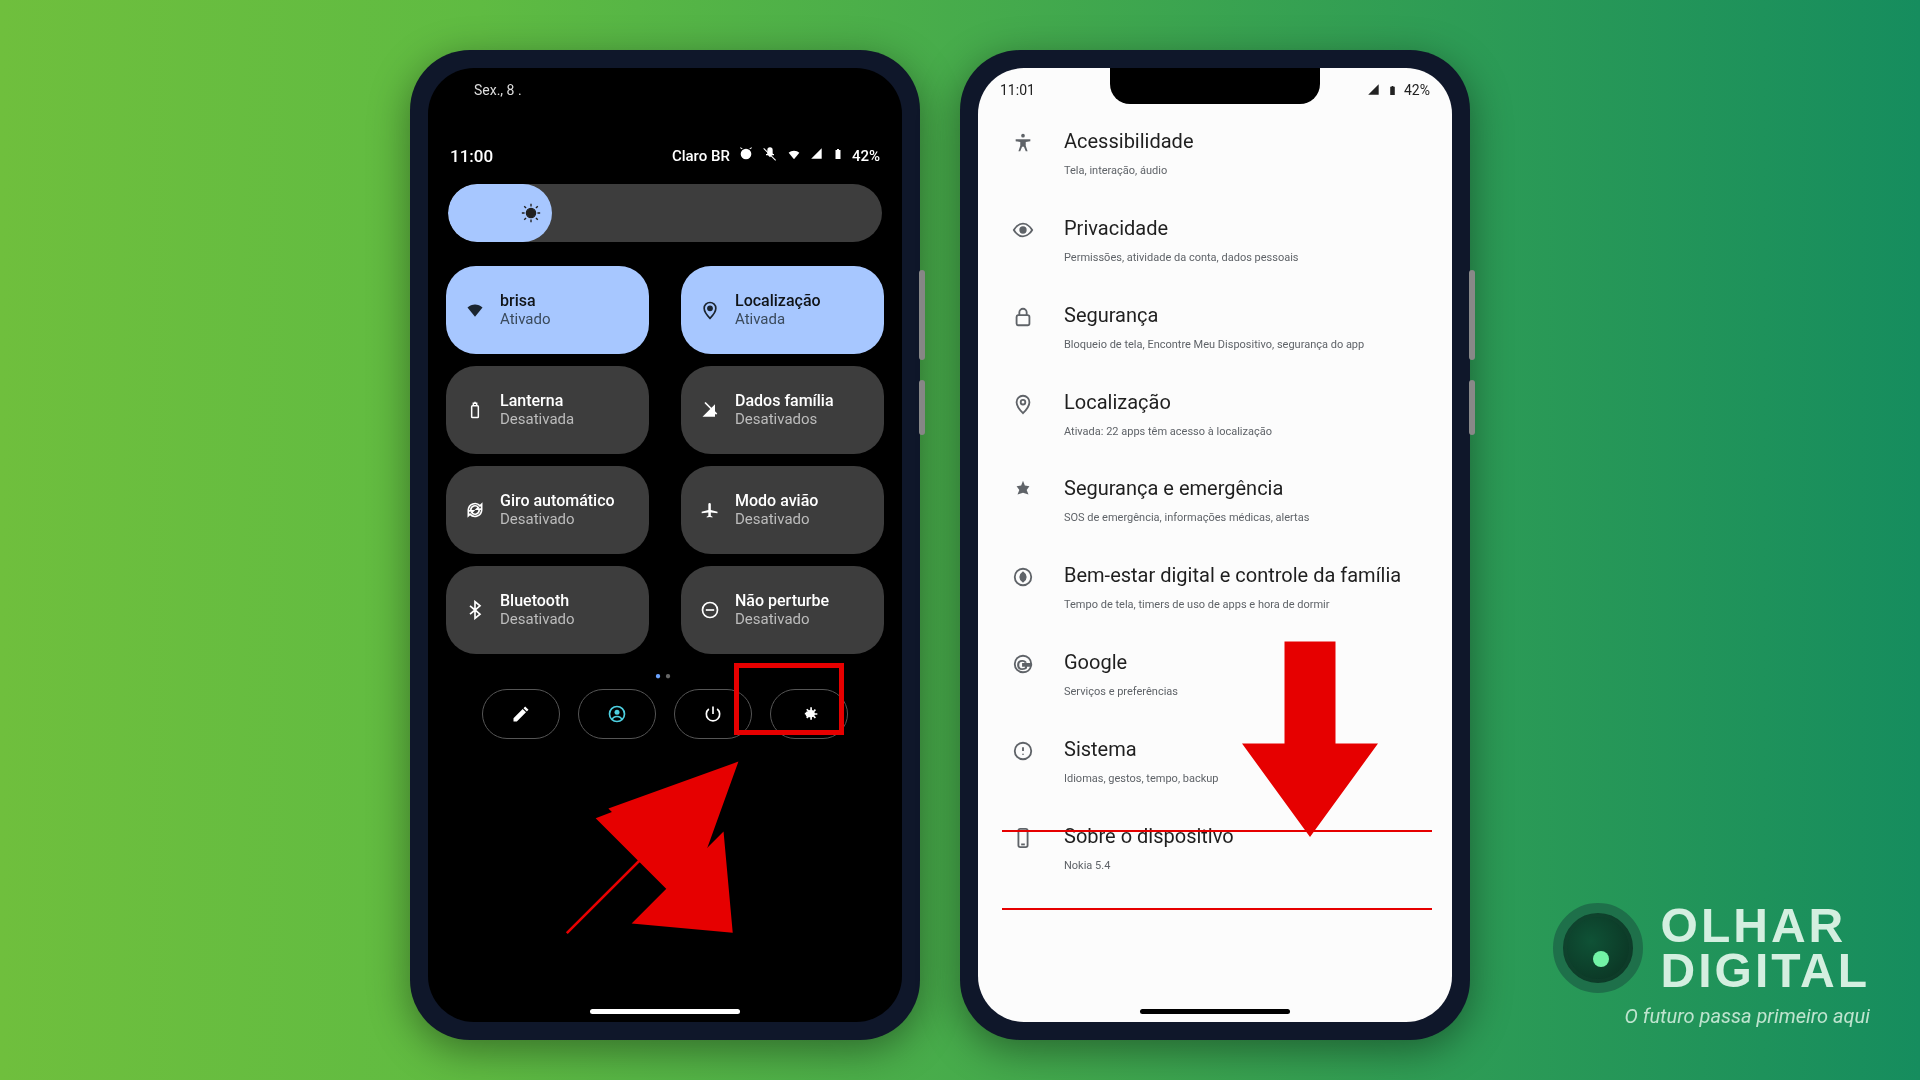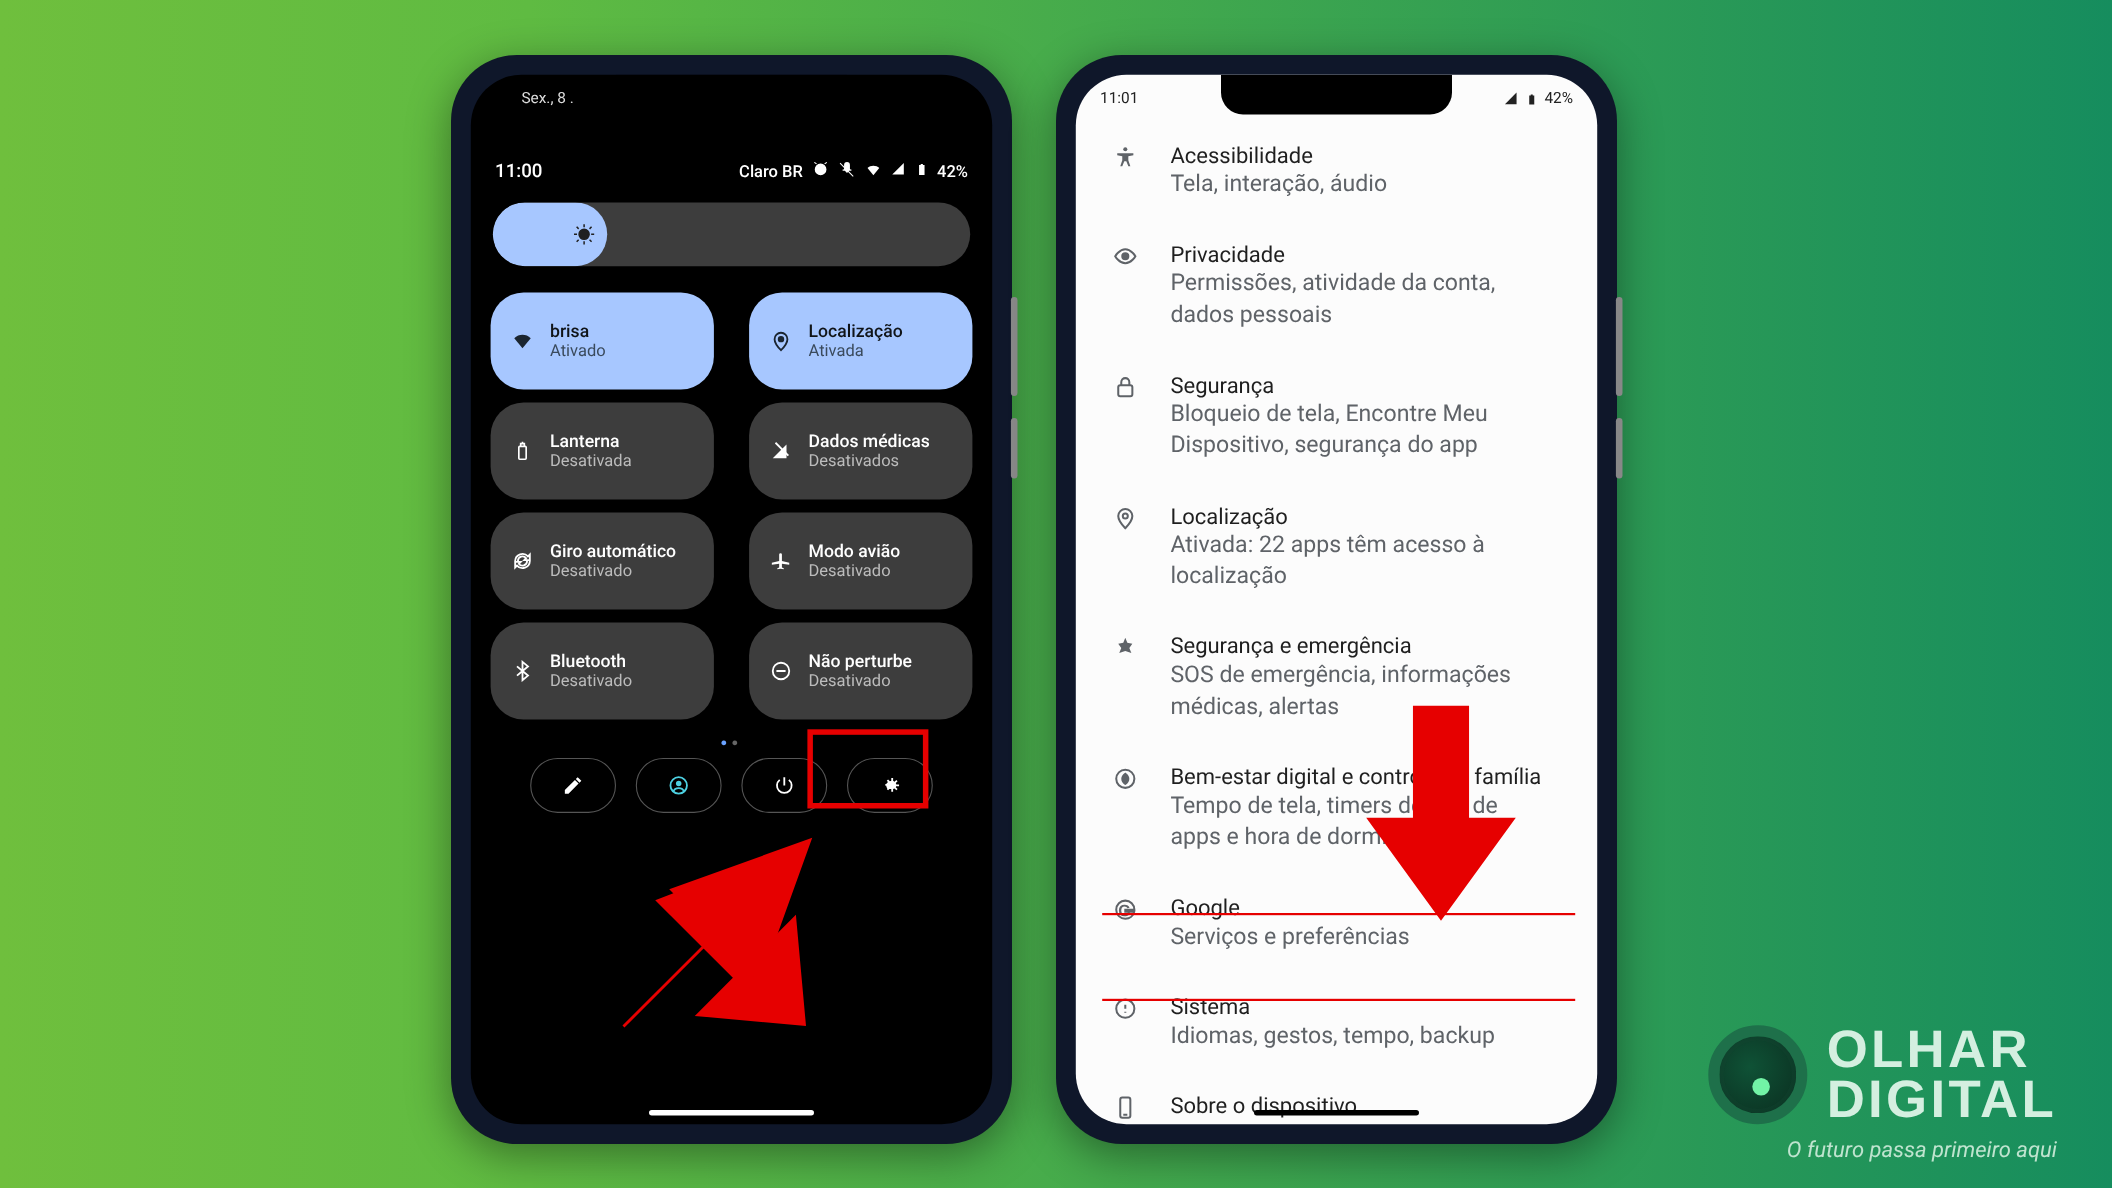--- a/index.html
+++ b/index.html
@@ -189,21 +189,21 @@
   .setting-item .s-icon {
     width: 26px;
     margin-top: 4px;
     color: #5f6368;
     flex-shrink: 0;
     display:flex; justify-content:center;
   }
   .setting-item .s-icon svg { width:22px; height:22px; display:block; }
   .setting-item .s-text { padding-right: 6px; }
   .setting-item .s-title { font-size: 20px; color:#1f1f1f; line-height:1.3; }
-  .setting-item .s-sub { font-size: 21px; color: #5f6368; margin-top: 0; line-height:1.35; }
+  .setting-item .s-sub { font-size: 11px; color: #5f6368; margin-top: 10px; line-height:1.35; }
   .highlight-top, .highlight-bottom {
     position: absolute;
     left: 1002px;
     width: 430px;
     height: 2px;
     background: #e60000;
     z-index: 40;
   }
   .highlight-top { top: 830px; }
   .highlight-bottom { top: 908px; }
@@ -213,21 +213,21 @@
     left: 1225px;
     z-index: 60;
   }
   .arrow2 svg { width:170px; height:230px; }
   .screen-light .home-ind{ background:#000; }
 
   
   .brand {
     position: absolute;
     right: 50px;
-    bottom: 23px;
+    bottom: 52px;
     text-align: left;
     color: #d9f0e4;
   }
   .brand-row{ display:flex; align-items:center; gap:18px; }
   .brand-logo {
     width: 90px; height: 90px; border-radius: 50%;
     border: 10px solid #1e704a;
     box-shadow: 0 0 0 4px rgba(20,70,50,.3) inset;
     background: radial-gradient(circle at 40% 40%, #0f5236, #0a2d1f);
     position:relative;
@@ -334,21 +334,21 @@
             </span>
           </div>
           <div class="tile">
             <span class="t-icon">
               <svg viewBox="0 0 24 24" fill="currentColor">
                 <path d="M3 20L18 5v15z"></path>
                 <path d="M6 3l14 14" stroke="currentColor" stroke-width="2"></path>
               </svg>
             </span>
             <span class="t-text">
-              <div class="t-title">Dados médicas</div>
+              <div class="t-title">Dados família</div>
               <div class="t-sub">Desativados</div>
             </span>
           </div>
           <div class="tile">
             <span class="t-icon">
               <svg viewBox="0 0 24 24" fill="none" stroke="currentColor" stroke-width="2">
                 <path d="M4 12a8 8 0 0114-5l2-2v6h-6l2-2a5 5 0 00-9 3"></path>
                 <path d="M20 12a8 8 0 01-14 5l-2 2v-6h6l-2 2a5 5 0 009-3"></path>
               </svg>
             </span>

